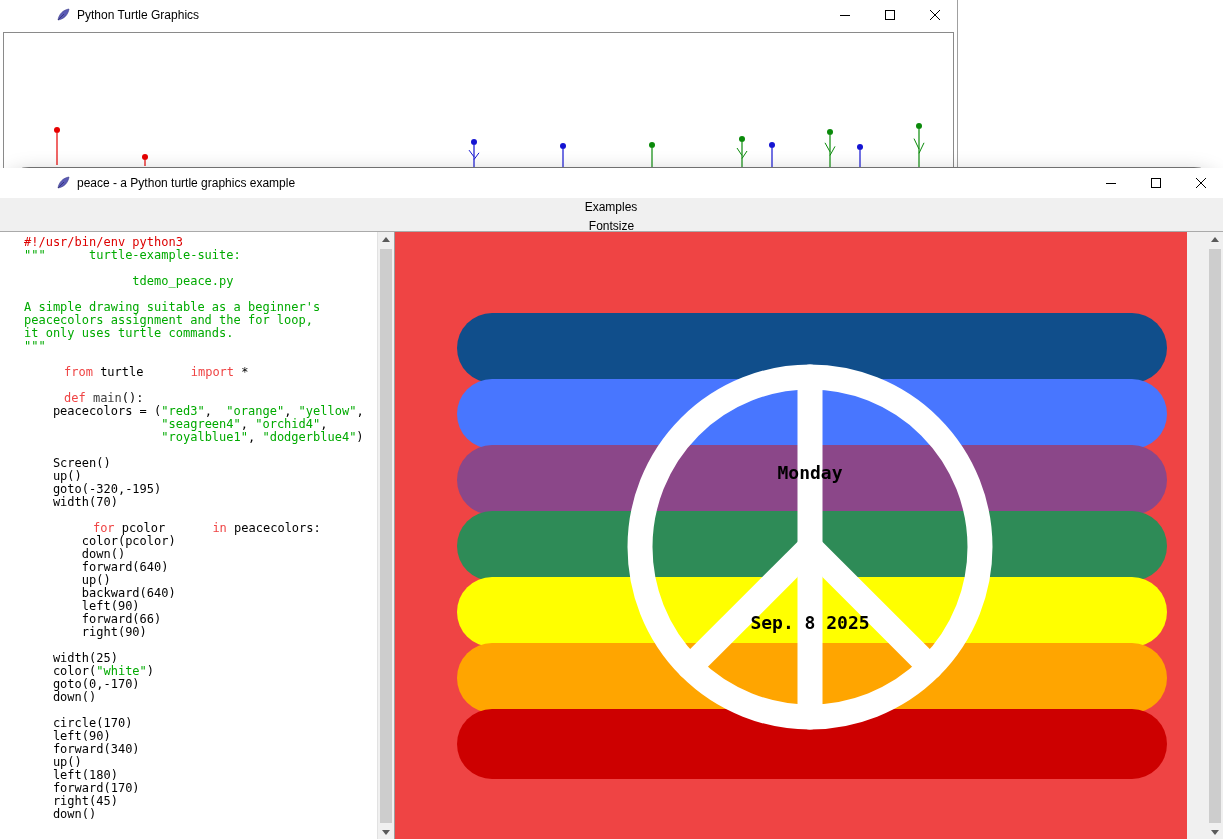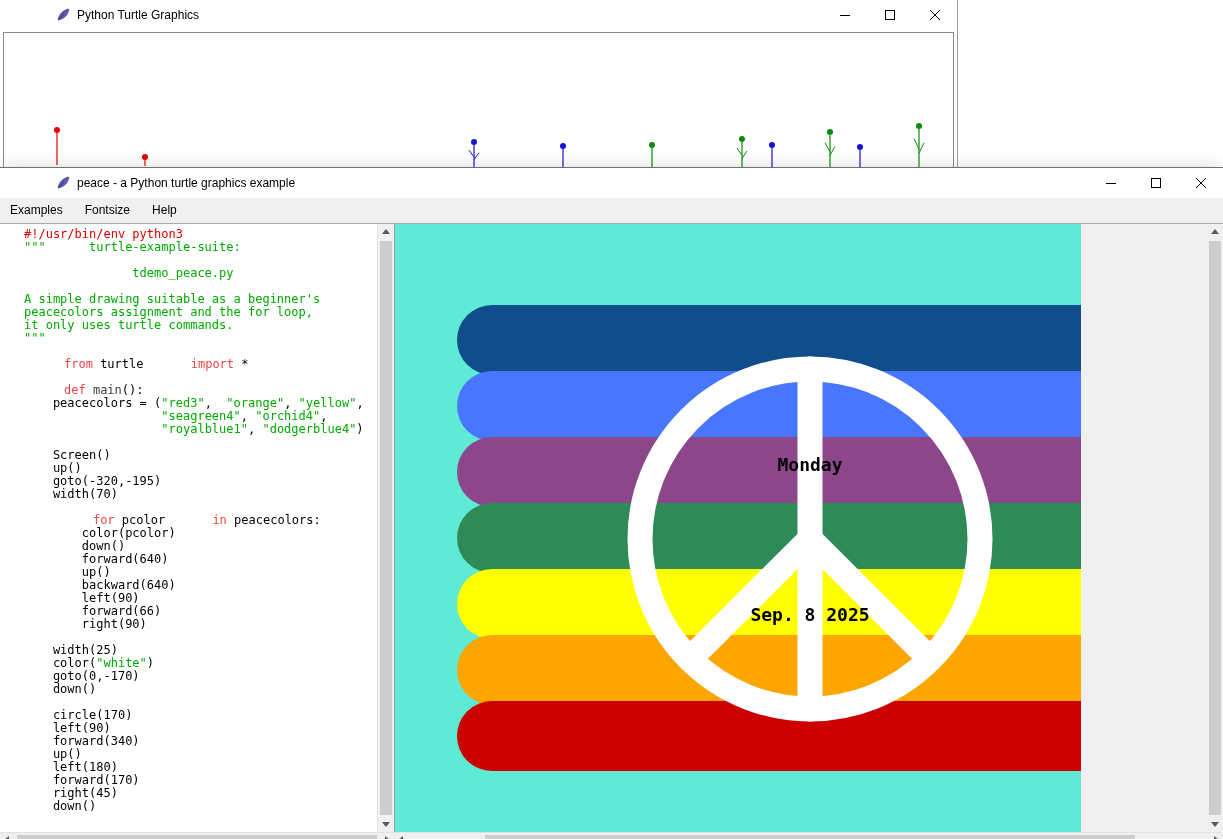--- a/index.html
+++ b/index.html
@@ -4,51 +4,51 @@
 <style>
   * { margin:0; padding:0; box-sizing:border-box; }
   html,body { width:1223px; height:839px; }
   body { position:relative; background:#ffffff; overflow:hidden;
          font-family:"Liberation Sans","DejaVu Sans",sans-serif; }
 
   .window { position:absolute; background:#ffffff; }
   .back-window { left:0; top:0; width:957px; height:700px; z-index:1;
                  box-shadow:0 0 0 1px #a0a0a0; }
   .front-window { left:0; top:168px; width:1223px; height:671px; z-index:2;
-                  box-shadow:0 0 0 1px #707070, 0 6px 22px rgba(0,0,0,0.28); }
+                  box-shadow:0 0 0 1px #707070, 0 6px 22px rgba(0,0,0,0.28);border-radius:29px; }
 
   .titlebar { height:30px; display:flex; align-items:center; background:#ffffff; position:relative;padding-left:46px; }
   .app-icon { width:16px; height:16px; margin:0 6px 0 9px; display:inline-flex; }
   .title-text { font-size:12px; color:#000; white-space:nowrap; }
   .win-controls { position:absolute; right:0; top:0; height:100%; display:flex; }
   .win-btn { width:45px; height:100%; display:flex; align-items:center; justify-content:center;
              background:transparent; border:none; cursor:default; }
 
   .back-canvas { position:absolute; left:3px; top:32px; width:951px; height:664px;
                  background:#ffffff; border:1px solid #8a8a8a; overflow:hidden; }
 
-  .menubar { height:26px; background:#f0f0f0; border-bottom:1px solid #aaaaaa;
-             display:flex; align-items:center; }
+  .menubar { height:34px; background:#f0f0f0; border-bottom:1px solid #aaaaaa;
+             display:flex; align-items:center;flex-direction:column; }
   .menu-item { font-size:12px; color:#000; padding:0 11px; line-height:19px; height:19px; }
   .menu-item:first-child { padding-left:10px; }
 
   .content { position:relative; width:1223px; height:622px; background:#f0f0f0; }
 
   .code-pane { position:absolute; left:0; top:0; width:377px; height:776px;
                background:#ffffff; overflow:hidden; padding:4px 0 0 24px; }
   .code-line { font-family:"DejaVu Sans Mono","Liberation Mono",monospace;
                font-size:12px; line-height:13px; height:13px; white-space:pre; }
   .tok-n { color:#000000; }
   .tok-k { color:#ef4444;margin-left:40px; }
   .tok-s { color:#00aa00; }
   .tok-c { color:#dd0000; }
   .tok-d { color:#404040; }
 
-  .canvas-pane { position:absolute; left:394px; top:0; width:687px; height:608px;
-                 background:#5eead4; border-left:1px solid #9f9f9f; overflow:hidden; }
+  .canvas-pane { position:absolute; left:394px; top:0; width:793px; height:608px;
+                 background:#ef4444; border-left:1px solid #9f9f9f; overflow:hidden; }
   .canvas-label { font-family:"DejaVu Sans Mono","Liberation Mono",monospace;
                   font-weight:bold; font-size:18px; fill:#000000; }
 
   .vscroll { position:absolute; background:#f0f0f0; }
   .code-vscroll   { left:377px;  top:0; width:17px; height:608px; border-left:1px solid #e2e2e2; }
   .canvas-vscroll { left:1207px; top:0; width:16px; height:608px; }
   .hscroll { position:absolute; top:608px; height:14px; background:#f0f0f0; }
   .code-hscroll   { left:0;     width:394px; border-top:1px solid #e2e2e2; }
   .canvas-hscroll { left:394px; width:829px; border-top:1px solid #e2e2e2; }
 

